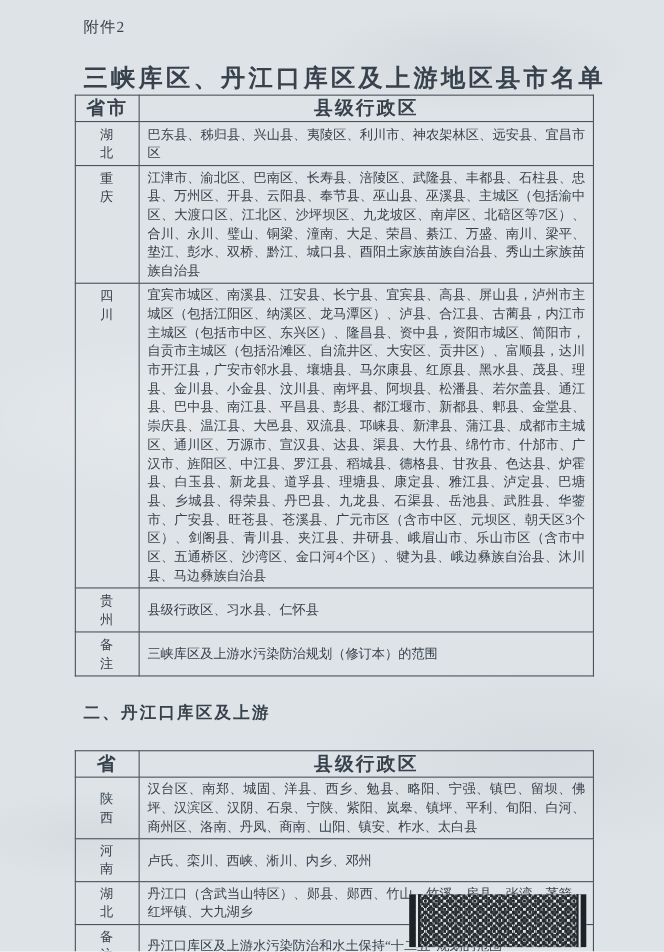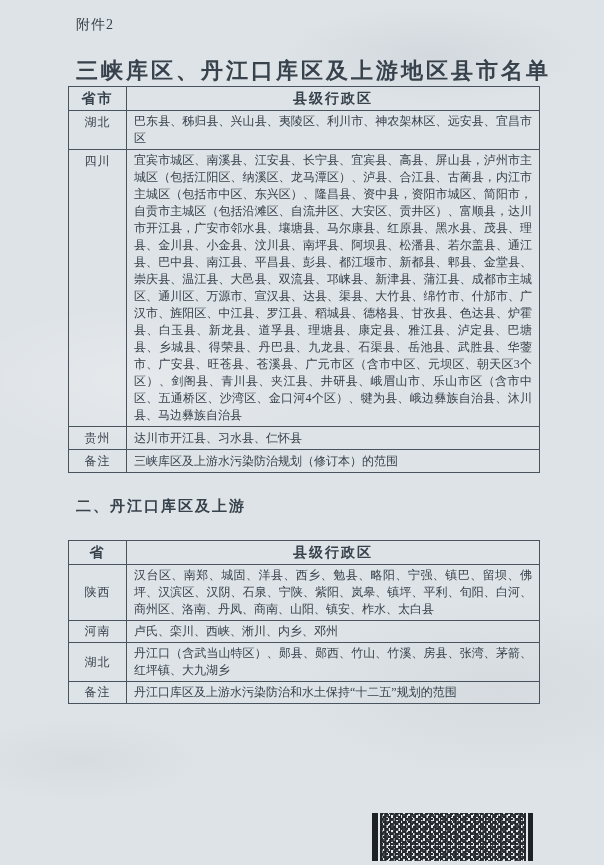--- a/index.html
+++ b/index.html
@@ -47,30 +47,30 @@
   table.region-table col.c1{width:58px;}
   table.region-table th,
   table.region-table td{
     border:1px solid #49535d;
     font-size:12px;
     line-height:17px;
     padding:2px 7px;
   }
   table.region-table thead th{
     font-weight:bold;
-    font-size:14px;
+    font-size:17px;
     text-align:center;
     padding:3px 0;
     letter-spacing:2px;
   }
   table.region-table tbody th{
     font-weight:normal;
     text-align:center;
     letter-spacing:1px;
-    padding:2px 8px;
+    padding:2px 18px;
   }
   table.t1 tbody th{vertical-align:top;padding-top:3px;}
   table.t2 tbody th{vertical-align:middle;}
   table.region-table td.regions{
     text-align:justify;
     text-justify:inter-ideograph;
   }
   .footer-pagenum{
     position:absolute;
     left:0;right:0;
@@ -122,26 +122,30 @@
         <th>省市</th>
         <th>县级行政区</th>
       </tr>
     </thead>
     <tbody>
       <tr>
         <th>湖北</th>
         <td class="regions">巴东县、秭归县、兴山县、夷陵区、利川市、神农架林区、远安县、宜昌市区</td>
       </tr>
       <tr>
+        <th>重庆</th>
+        <td class="regions">江津市、渝北区、巴南区、长寿县、涪陵区、武隆县、丰都县、石柱县、忠县、万州区、开县、云阳县、奉节县、巫山县、巫溪县、主城区（包括渝中区、大渡口区、江北区、沙坪坝区、九龙坡区、南岸区、北碚区等7区）、合川、永川、璧山、铜梁、潼南、大足、荣昌、綦江、万盛、南川、梁平、垫江、彭水、双桥、黔江、城口县、酉阳土家族苗族自治县、秀山土家族苗族自治县</td>
+      </tr>
+      <tr>
         <th>四川</th>
         <td class="regions">宜宾市城区、南溪县、江安县、长宁县、宜宾县、高县、屏山县，泸州市主城区（包括江阳区、纳溪区、龙马潭区）、泸县、合江县、古蔺县，内江市主城区（包括市中区、东兴区）、隆昌县、资中县，资阳市城区、简阳市，自贡市主城区（包括沿滩区、自流井区、大安区、贡井区）、富顺县，达川市开江县，广安市邻水县、壤塘县、马尔康县、红原县、黑水县、茂县、理县、金川县、小金县、汶川县、南坪县、阿坝县、松潘县、若尔盖县、通江县、巴中县、南江县、平昌县、彭县、都江堰市、新都县、郫县、金堂县、崇庆县、温江县、大邑县、双流县、邛崃县、新津县、蒲江县、成都市主城区、通川区、万源市、宣汉县、达县、渠县、大竹县、绵竹市、什邡市、广汉市、旌阳区、中江县、罗江县、稻城县、德格县、甘孜县、色达县、炉霍县、白玉县、新龙县、道孚县、理塘县、康定县、雅江县、泸定县、巴塘县、乡城县、得荣县、丹巴县、九龙县、石渠县、岳池县、武胜县、华蓥市、广安县、旺苍县、苍溪县、广元市区（含市中区、元坝区、朝天区3个区）、剑阁县、青川县、夹江县、井研县、峨眉山市、乐山市区（含市中区、五通桥区、沙湾区、金口河4个区）、犍为县、峨边彝族自治县、沐川县、马边彝族自治县</td>
       </tr>
       <tr>
         <th>贵州</th>
-        <td class="regions">达川市开江县、习水县、仁怀县</td>
+        <td class="regions">县级行政区、习水县、仁怀县</td>
       </tr>
       <tr>
         <th>备注</th>
         <td class="regions">三峡库区及上游水污染防治规划（修订本）的范围</td>
       </tr>
     </tbody>
   </table>
 
   <div class="section-heading second">二、丹江口库区及上游</div>
 

